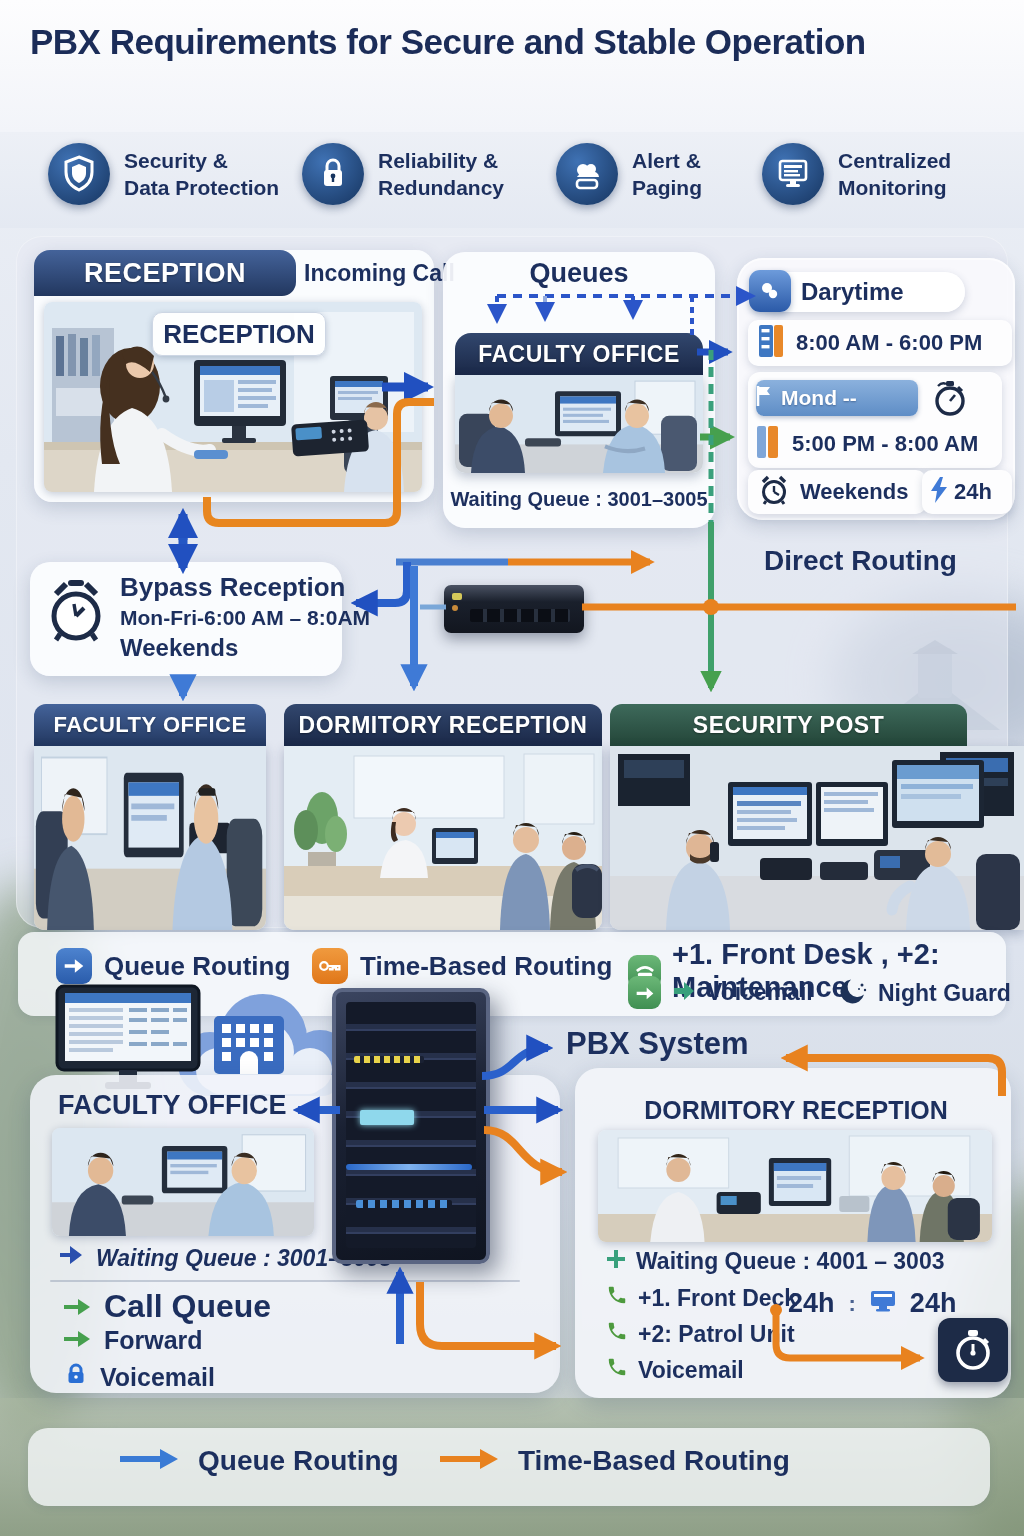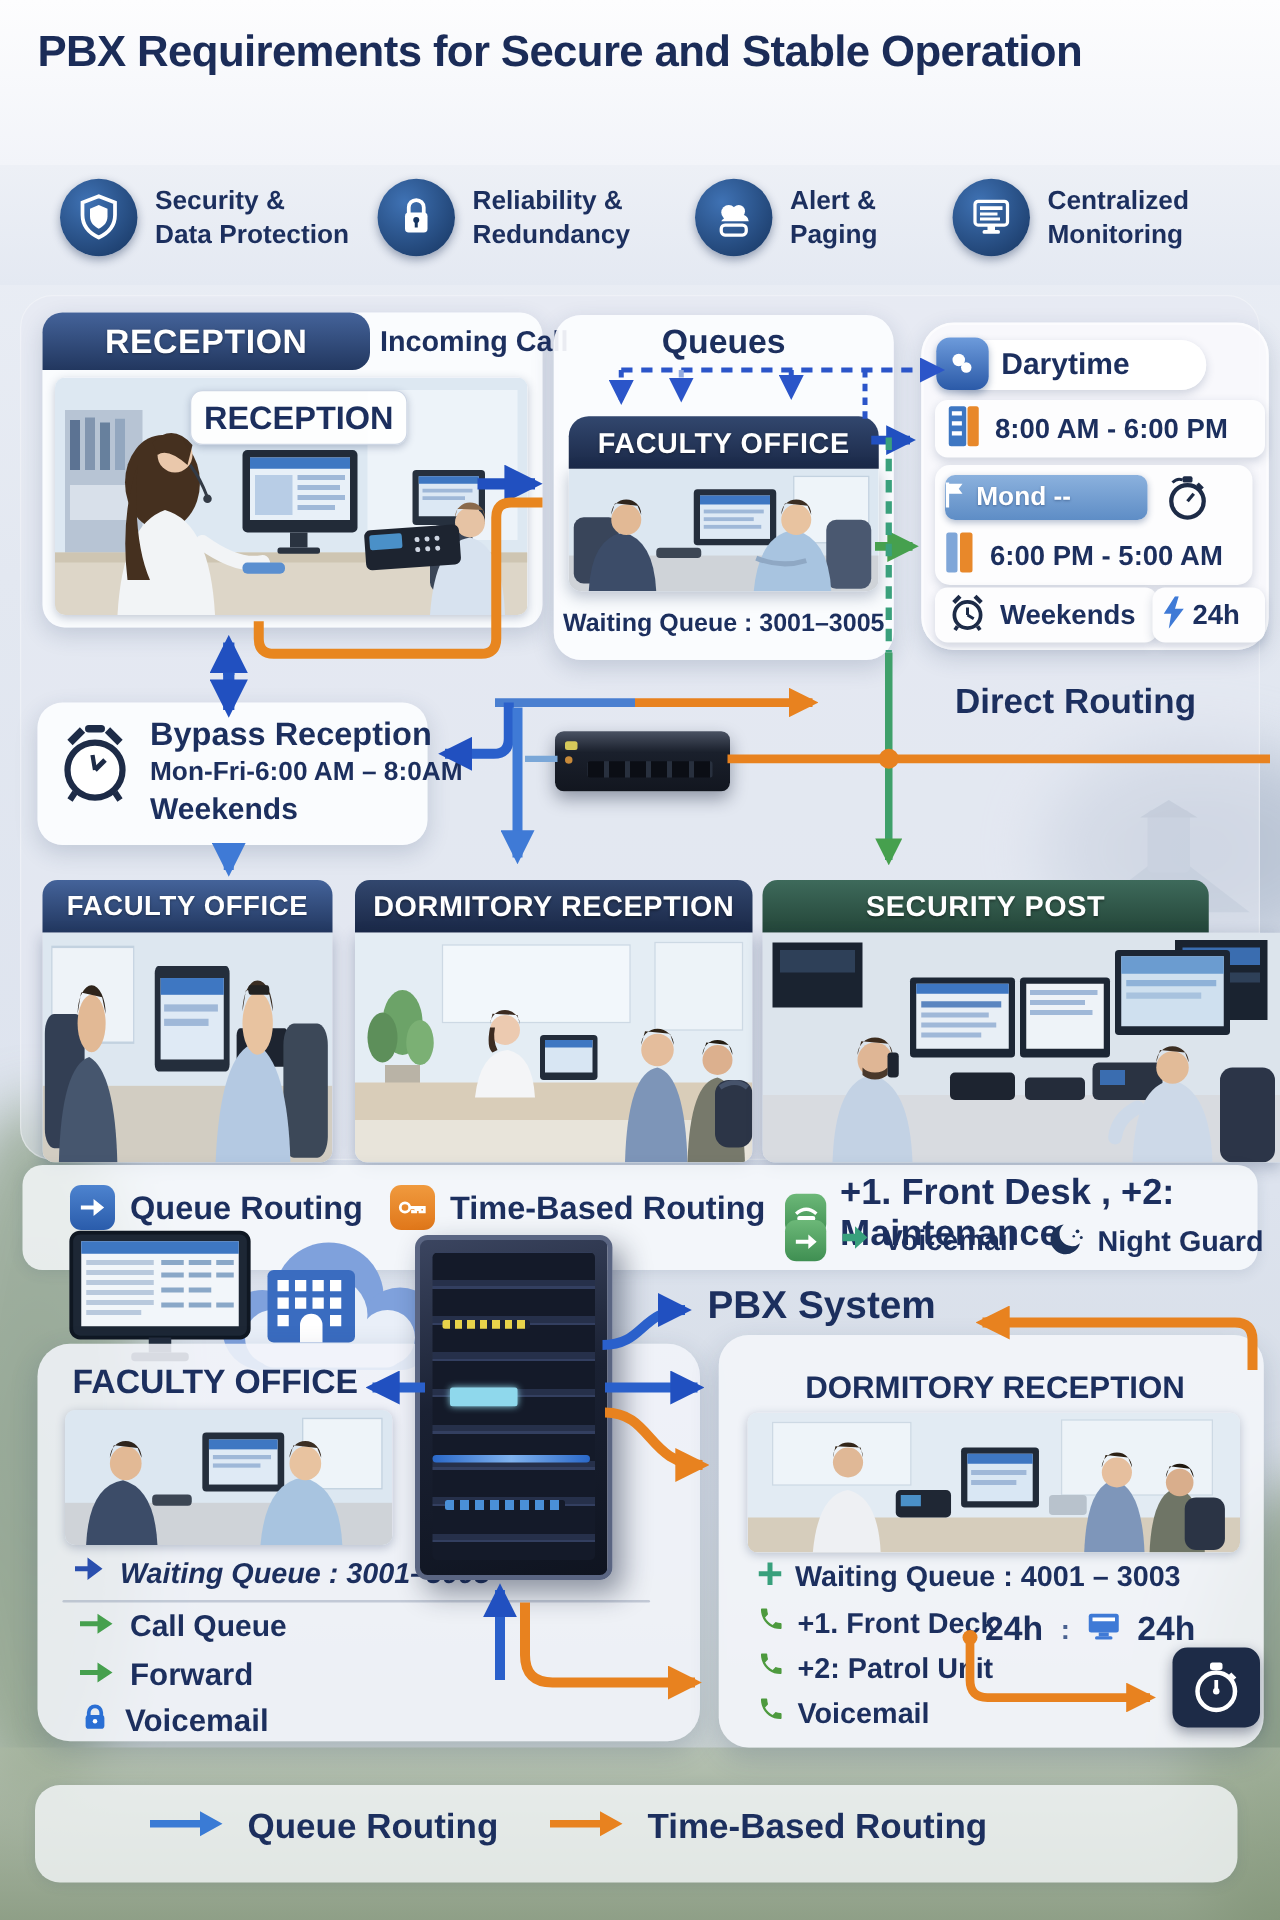--- a/index.html
+++ b/index.html
@@ -248,21 +248,21 @@
         <path d="M28,9 l4,4" stroke="#1d2b47" stroke-width="3"></path>
         <path d="M20,23 l5,-6" stroke="#1d2b47" stroke-width="2.6"></path>
         <path d="M8,8 q4,-4 8,-2" stroke="#1d2b47" stroke-width="2.4" fill="none"></path>
       </svg>
   </span>
   <div class="abs" style="left:756px;top:424px;display:flex;align-items:center;gap:12px;">
     <span><svg width="24" height="36" viewBox="0 0 24 36">
           <rect x="1" y="2" width="9" height="32" rx="2" fill="#7fa6d8"></rect>
           <rect x="12" y="2" width="10" height="32" rx="2" fill="#e8882a"></rect>
         </svg></span>
-    <span style="font-size:22px;font-weight:800;">6:00 PM - 5:00 AM</span>
+    <span style="font-size:22px;font-weight:800;">5:00 PM - 8:00 AM</span>
   </div>
   <div class="abs row-card" style="left:748px;top:470px;width:168px;height:44px;padding-left:10px;gap:10px;">
     <span><svg width="32" height="32" viewBox="0 0 32 32">
           <circle cx="16" cy="18" r="10.5" fill="#fff" stroke="#1d2b47" stroke-width="3"></circle>
           <path d="M5,8 L10,3" stroke="#1d2b47" stroke-width="3.4"></path>
           <path d="M27,8 L22,3" stroke="#1d2b47" stroke-width="3.4"></path>
           <path d="M16,18 l0,-6 M16,18 l5,3" stroke="#1d2b47" stroke-width="2.4"></path>
           <path d="M8,27 l-2,3 M24,27 l2,3" stroke="#1d2b47" stroke-width="3"></path>
         </svg></span>
     <span style="font-size:22px;font-weight:800;">Weekends</span>
@@ -539,21 +539,21 @@
       <rect x="66" y="60" width="30" height="8" rx="3" fill="#3c4654"></rect>
     </svg>
   </div>
   <div class="abs li-row" style="left:58px;top:1244px;font-size:23px;">
     <span><svg width="26" height="22" viewBox="0 0 26 22">
           <path d="M2,9 h10 v-7 l12,9 -12,9 v-7 h-10 z" fill="#2a4fae"></path>
         </svg></span>
     <span style="font-style:italic;">Waiting Queue : 3001–3005</span>
   </div>
   <div class="abs" style="left:50px;top:1280px;width:470px;height:2px;background:rgba(140,152,175,.45);border-radius:1px;"></div>
-  <div class="abs li-row" style="left:62px;top:1288px;font-size:24px;">
+  <div class="abs li-row" style="left:62px;top:1288px;font-size:32px;">
     <span><svg width="30" height="20" viewBox="0 0 30 20">
           <path d="M2,8 h14 v-6 l12,8 -12,8 v-6 h-14 z" fill="#46a04e"></path>
         </svg></span>
     <span>Call Queue</span>
   </div>
   <div class="abs li-row" style="left:62px;top:1326px;font-size:25px;">
     <span><svg width="30" height="20" viewBox="0 0 30 20">
           <path d="M2,8 h14 v-6 l12,8 -12,8 v-6 h-14 z" fill="#46a04e"></path>
         </svg></span>
     <span>Forward</span>

